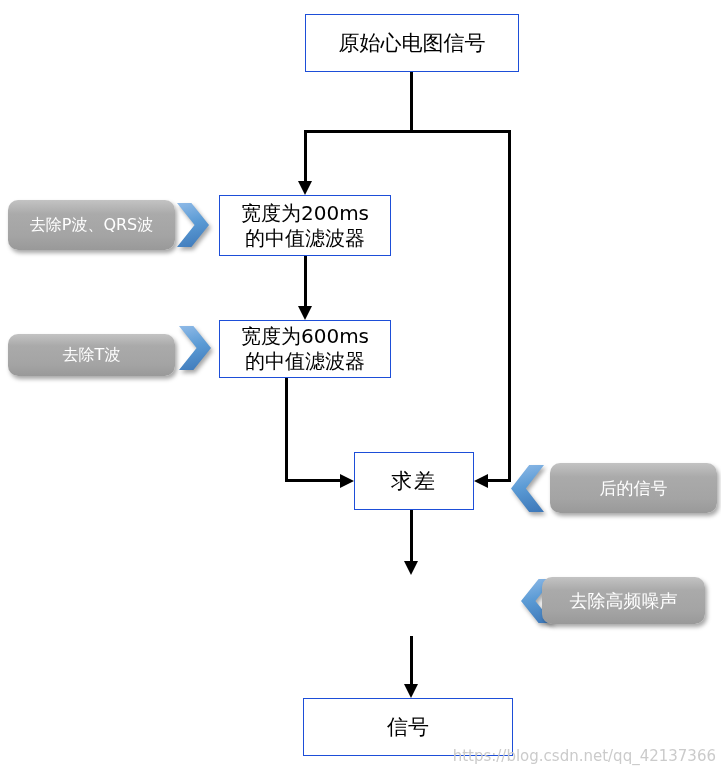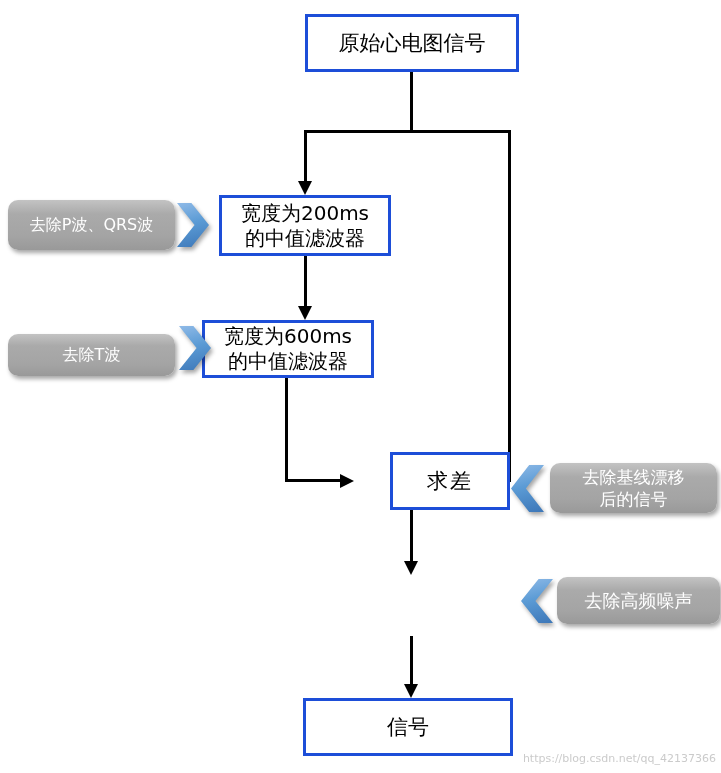--- a/index.html
+++ b/index.html
@@ -8,36 +8,36 @@
     width: 721px;
     height: 773px;
     background: #ffffff;
     overflow: hidden;
     font-family: "DejaVu Sans", "Liberation Sans", sans-serif;
   }
   
   .node {
     position: absolute;
     box-sizing: border-box;
-    border: 3px solid #1d4ed8;
+    border: 1px solid #1d4ed8;
     background: #ffffff;
     color: #000000;
     display: flex;
     flex-direction: column;
     align-items: center;
     justify-content: center;
     text-align: center;
     font-size: 21px;
     line-height: 1.25;
   }
   .node span { display: block; white-space: nowrap; }
   #node-source   { left: 305px; top: 14px;  width: 214px; height: 58px; }
   #node-median200{ left: 219px; top: 195px; width: 172px; height: 61px; font-size: 20px; }
-  #node-median600{ left: 202px; top: 320px; width: 172px; height: 58px; font-size: 20px; }
-  #node-diff     { left: 354px; top: 452px; width: 120px; height: 58px; letter-spacing: 2px; margin-left: 36px; }
+  #node-median600{ left: 219px; top: 320px; width: 172px; height: 58px; font-size: 20px; }
+  #node-diff     { left: 354px; top: 452px; width: 120px; height: 58px; letter-spacing: 2px; }
   #node-lowpass  { left: 303px; top: 575px; width: 215px; height: 61px; }
   #node-output   { left: 303px; top: 698px; width: 210px; height: 58px; }
 
   
   .vline, .hline { position: absolute; background: #000000; }
   .vline { width: 3px; }
   .hline { height: 3px; }
   .arr { position: absolute; width: 0; height: 0; }
   .arr.down  { border-left: 7px solid transparent; border-right: 7px solid transparent; border-top: 14px solid #000000; }
   .arr.right { border-top: 7px solid transparent; border-bottom: 7px solid transparent; border-left: 14px solid #000000; }
@@ -56,42 +56,42 @@
     align-items: center;
     justify-content: center;
     text-align: right;
     font-size: 16px;
     line-height: 1.3;
   }
   .callout span { display: block; white-space: nowrap; }
   #callout-p-qrs    { left: 8px;   top: 200px; width: 167px; height: 50px; }
   #callout-t        { left: 8px;   top: 334px; width: 167px; height: 42px; }
   #callout-baseline { left: 550px; top: 463px; width: 167px; height: 50px; font-size: 17px; }
-  #callout-noise    { left: 557px; top: 577px; width: 163px; height: 47px; font-size: 18px; }
+  #callout-noise    { left: 542px; top: 577px; width: 163px; height: 47px; font-size: 18px; }
 
   
   .chev-wrap { position: absolute; filter: drop-shadow(2px 3px 2px rgba(0,0,0,0.35)); }
   .chev {
     width: 100%; height: 100%;
     background: linear-gradient(165deg, #8fbae7 0%, #5b9bd5 45%, #3d77b8 100%);
   }
   .chev.point-right { clip-path: polygon(0% 0%, 45% 0%, 100% 50%, 45% 100%, 0% 100%, 55% 50%); }
   .chev.point-left  { clip-path: polygon(100% 0%, 55% 0%, 0% 50%, 55% 100%, 100% 100%, 45% 50%); }
   #chev-p-qrs    { left: 177px; top: 203px; width: 32px; height: 44px; }
   #chev-t        { left: 179px; top: 326px; width: 32px; height: 44px; }
   #chev-baseline { left: 511px; top: 465px; width: 33px; height: 47px; }
   #chev-noise    { left: 521px; top: 579px; width: 32px; height: 44px; }
 
   
   .watermark {
     position: absolute;
     right: 5px;
     bottom: 8px;
     color: #cbcbcb;
-    font-size: 11px;
+    font-size: 15px;
     white-space: nowrap;
   }
 </style>
 </head>
 <body>
 
 <div class="canvas">
 
   <div class="vline" style="left:410px; top:71px; height:62px;"></div>
   <div class="hline" style="left:304px; top:130px; width:207px;"></div>
@@ -150,21 +150,20 @@
     <span>去除T波</span>
   </div>
   <div class="chev-wrap" id="chev-t">
     <div class="chev point-right"></div>
   </div>
 
   <div class="chev-wrap" id="chev-baseline">
     <div class="chev point-left"></div>
   </div>
   <div class="callout" id="callout-baseline">
-    <span>去除基线漂移</span>
     <span>后的信号</span>
   </div>
 
   <div class="chev-wrap" id="chev-noise">
     <div class="chev point-left"></div>
   </div>
   <div class="callout" id="callout-noise">
     <span>去除高频噪声</span>
   </div>
 

